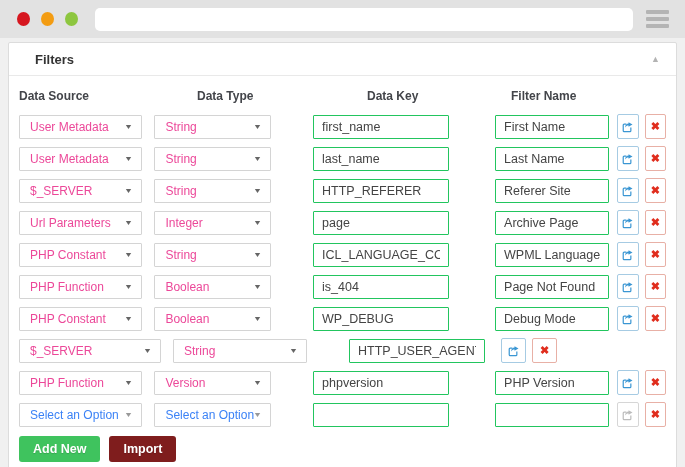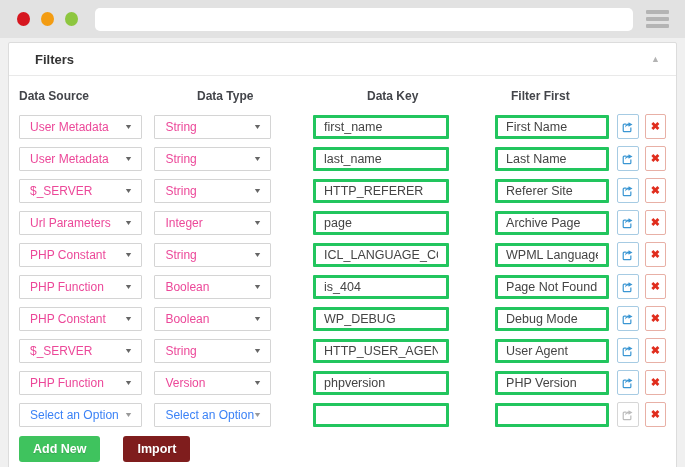--- a/index.html
+++ b/index.html
@@ -56,21 +56,21 @@
     display: flex; align-items: center; justify-content: space-between;
     padding: 0 9px 0 10px; cursor: pointer;
   }
   .select.sel-type { width: 134px; }
   .sel-text { font-size: 12px; color: #ec4899; white-space: nowrap; overflow: hidden; }
   .select .caret { font-size: 7px; color: #666; transform: scaleX(1.3); }
   .select.placeholder .sel-text { color: #3b82f6; }
   .select.placeholder .caret { color: #999; }
 
   .txt {
-    height: 24px; border: 3px solid #22c55e; border-radius: 1px;
+    height: 24px; border: 1px solid #22c55e; border-radius: 1px;
     font-family: "Liberation Sans", "DejaVu Sans", sans-serif;
     font-size: 12.5px; color: #444; padding: 0 8px; outline: none; margin-left: 30px;
   }
   .key-input { width: 136px; margin-right: 16px; }
   .name-input { width: 114px; margin-right: 8px; }
 
   .icon-btn {
     width: 25px; height: 25px; background: #fff; border-radius: 2px;
     display: flex; align-items: center; justify-content: center;
     cursor: pointer; padding: 0;
@@ -79,21 +79,21 @@
   .export-btn.disabled { border-color: #d6d6d6; color: #bcbcbc; cursor: default; }
   .delete-btn { border: 1px solid #e8b0a6; color: #e02d1d; }
   .delete-btn span { font-size: 11px; font-weight: bold; line-height: 1; }
 
   
   .footer-buttons { display: flex; margin-top: 9px; }
   .footer-btn {
     border: none; border-radius: 3px; color: #fff;
     font-family: "Liberation Sans", "DejaVu Sans", sans-serif;
     font-size: 12.5px; font-weight: bold;
-    padding: 6px 14px; margin-right: 23px; cursor: pointer;
+    padding: 6px 14px; margin-right: 9px; cursor: pointer;
     text-shadow: 0 1px 1px rgba(0,0,0,0.15);
     text-align: right;
   }
 </style>
 </head>
 <body>
 
 <div class="topbar">
   <span class="dot" style="background: rgb(214, 22, 31);"></span>
   <span class="dot" style="background: rgb(243, 156, 18);"></span>
@@ -110,21 +110,21 @@
   <div class="panel-header">
     <span class="panel-title">Filters</span>
     <button class="collapse-toggle">▲</button>
   </div>
   <div class="panel-body">
 
     <div class="col-headers">
       <span class="ch1">Data Source</span>
       <span class="ch2">Data Type</span>
       <span class="ch3">Data Key</span>
-      <span class="ch4">Filter First</span>
+      <span class="ch4">Filter Name</span>
     </div>
 
     <div>
   <div class="filter-row">
     <div class="select sel-source">
       <span class="sel-text">User Metadata</span>
       <span class="caret">▼</span>
     </div>
     <div class="select sel-type">
       <span class="sel-text">String</span>
@@ -292,21 +292,20 @@
   <div class="filter-row">
     <div class="select sel-source">
       <span class="sel-text">$_SERVER</span>
       <span class="caret">▼</span>
     </div>
     <div class="select sel-type">
       <span class="sel-text">String</span>
       <span class="caret">▼</span>
     </div>
     <input class="txt key-input" value="HTTP_USER_AGENT" style="">
-    <input class="txt name-input" value="User Agent" style="">
     <button class="icon-btn export-btn">
       <span style="display:flex;">
         <svg width="13" height="13" viewBox="0 0 14 14">
           <path d="M10.6 8.2 V11.6 a1 1 0 0 1 -1 1 H3.4 a1 1 0 0 1 -1 -1 V5.4 a1 1 0 0 1 1 -1 H5.8" fill="none" stroke="currentColor" stroke-width="1.3"></path>
           <path d="M8.1 2.4 L12.4 4.9 L8.1 7.4 V6 C6.4 6 5.3 6.7 4.4 8.2 C4.5 5.3 6.3 4 8.1 3.9 Z" fill="currentColor"></path>
         </svg>
       </span>
     </button>
     <button class="icon-btn delete-btn">
       <span>✖</span>

